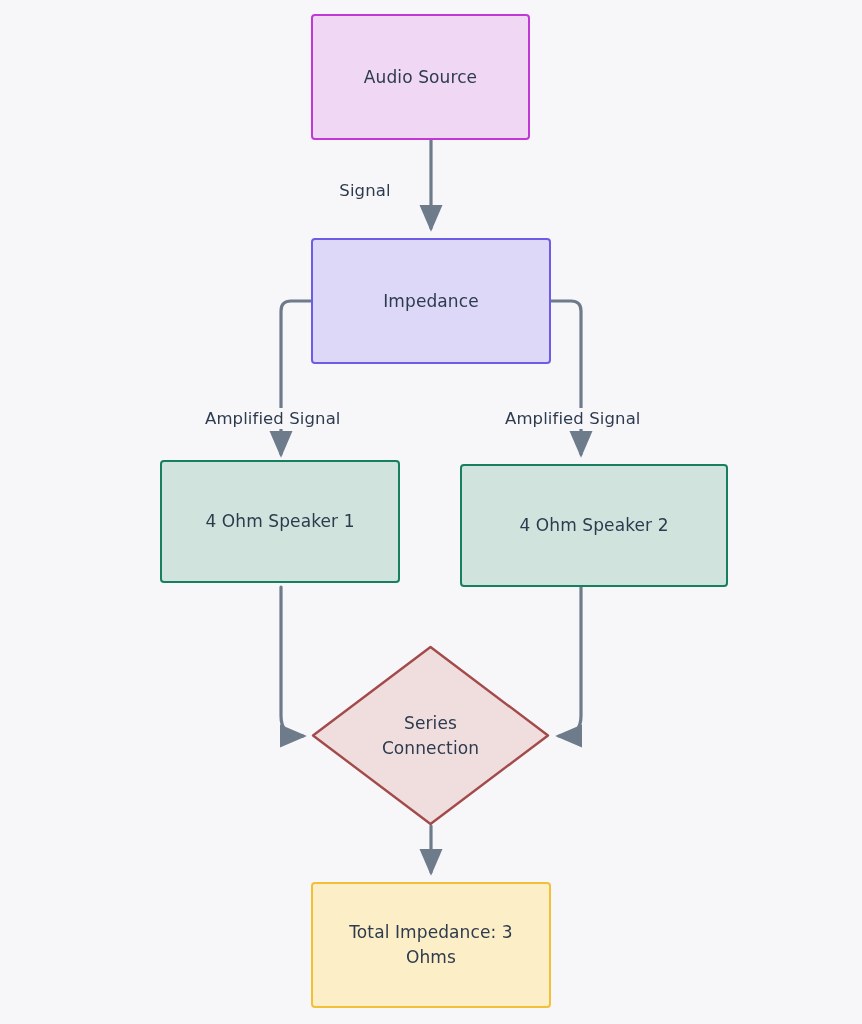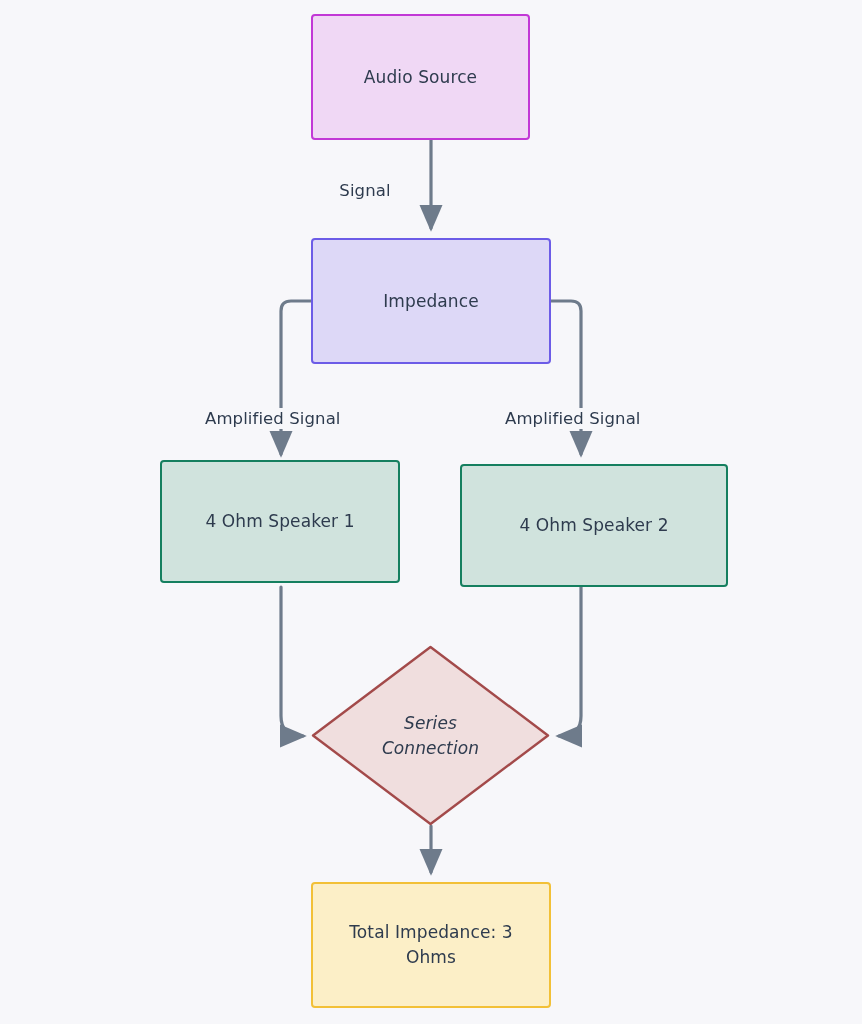--- a/index.html
+++ b/index.html
@@ -77,21 +77,20 @@
   #node-series-connection .diamond-shape {
     position: absolute;
     inset: 0;
     width: 100%;
     height: 100%;
   }
   #node-series-connection .diamond-text {
     position: relative;
     z-index: 2;
     width: 100%;
-    font-style: italic;
   }
 
   
   .edge-label {
     position: absolute;
     color: #2e3b4e;
     font-size: 16.5px;
     letter-spacing: 0.1px;
     white-space: nowrap;
     background: #f7f7fa;

